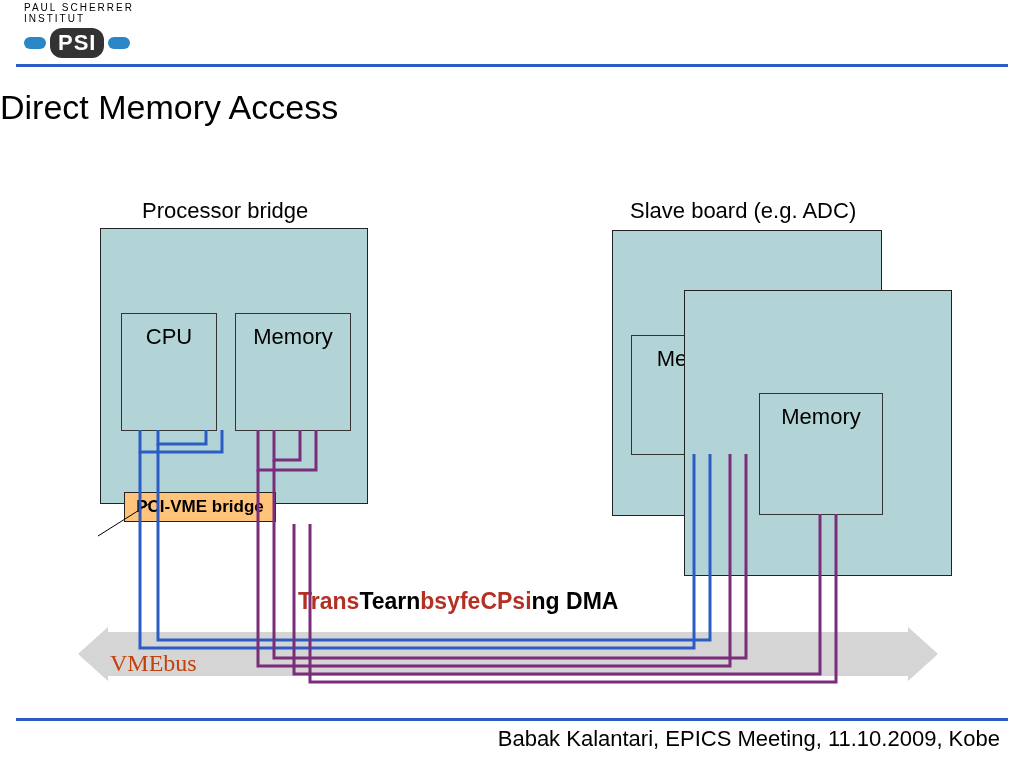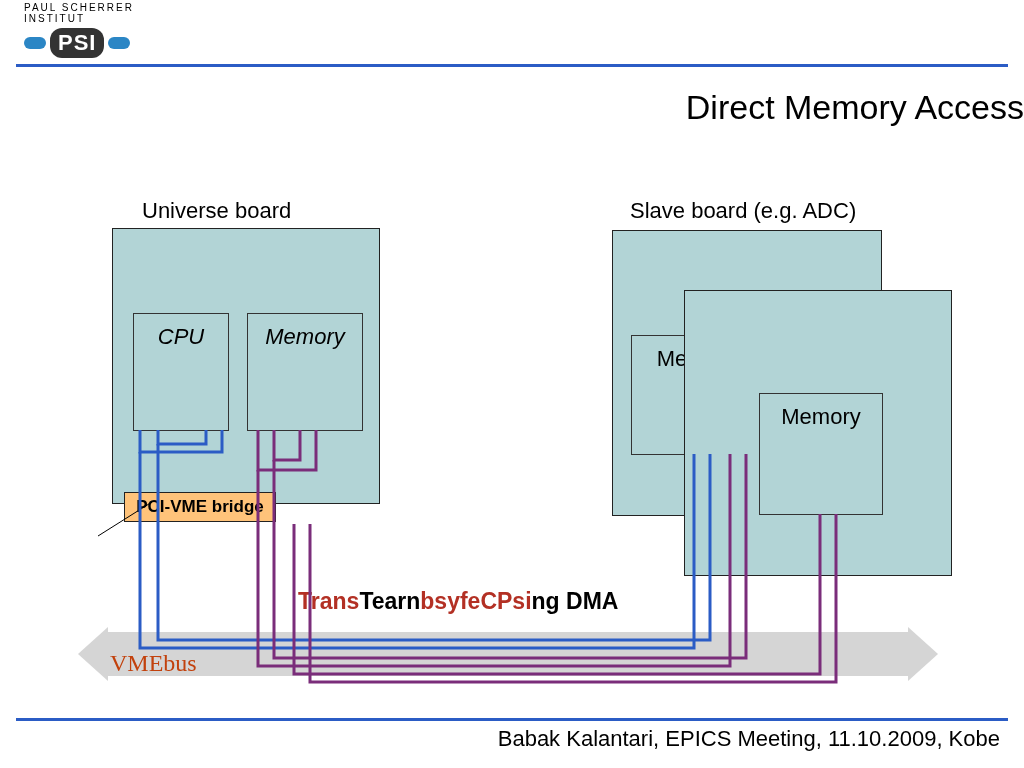--- a/index.html
+++ b/index.html
@@ -56,21 +56,21 @@
   .footer {
     position: absolute;
     right: 24px; top: 726px;
     font-family: Arial, sans-serif;
     font-size: 22px;
     color: #000;
   }
   .title {
     position: absolute;
     left: 0; right: 0; top: 88px;
-    text-align: right;
+    text-align: left;
     font-family: Arial, sans-serif;
     font-size: 34px;
     color: #000;
   }
   
   .stage {
     position: absolute;
     left: 0; top: 0;
     width: 1024px; height: 539px;
   }
@@ -166,24 +166,24 @@
       <div class="bar"></div>
       <div class="psi-box">PSI</div>
       <div class="bar" style="margin-left:4px;"></div>
     </div>
   </div>
 
   <div class="hr-top"></div>
 
   <div class="title">Direct Memory Access</div>
 
-  <div class="label" style="position:absolute; left:142px; top:198px;">Universe board</div>
+  <div class="label" style="position:absolute; left:142px; top:198px;">Processor bridge</div>
   <div class="label" style="position:absolute; left:630px; top:198px;">Slave board (e.g. ADC)</div>
 
-  <div class="board" style="left:112px; top:228px; width:268px; height:276px;font-style:italic;">
+  <div class="board" style="left:100px; top:228px; width:268px; height:276px;">
     <div class="sub-box" style="left:20px; top:84px; width:96px; height:118px;">CPU</div>
     <div class="sub-box" style="left:134px; top:84px; width:116px; height:118px; padding-top:10px;">Memory</div>
   </div>
 
   <div class="board" style="left:612px; top:230px; width:270px; height:286px;">
     <div class="sub-box" style="left:18px; top:104px; width:120px; height:120px;">Memor</div>
   </div>
   <div class="board" style="left:684px; top:290px; width:268px; height:286px;">
     <div class="sub-box" style="left:74px; top:102px; width:124px; height:122px;">Memory</div>
   </div>

